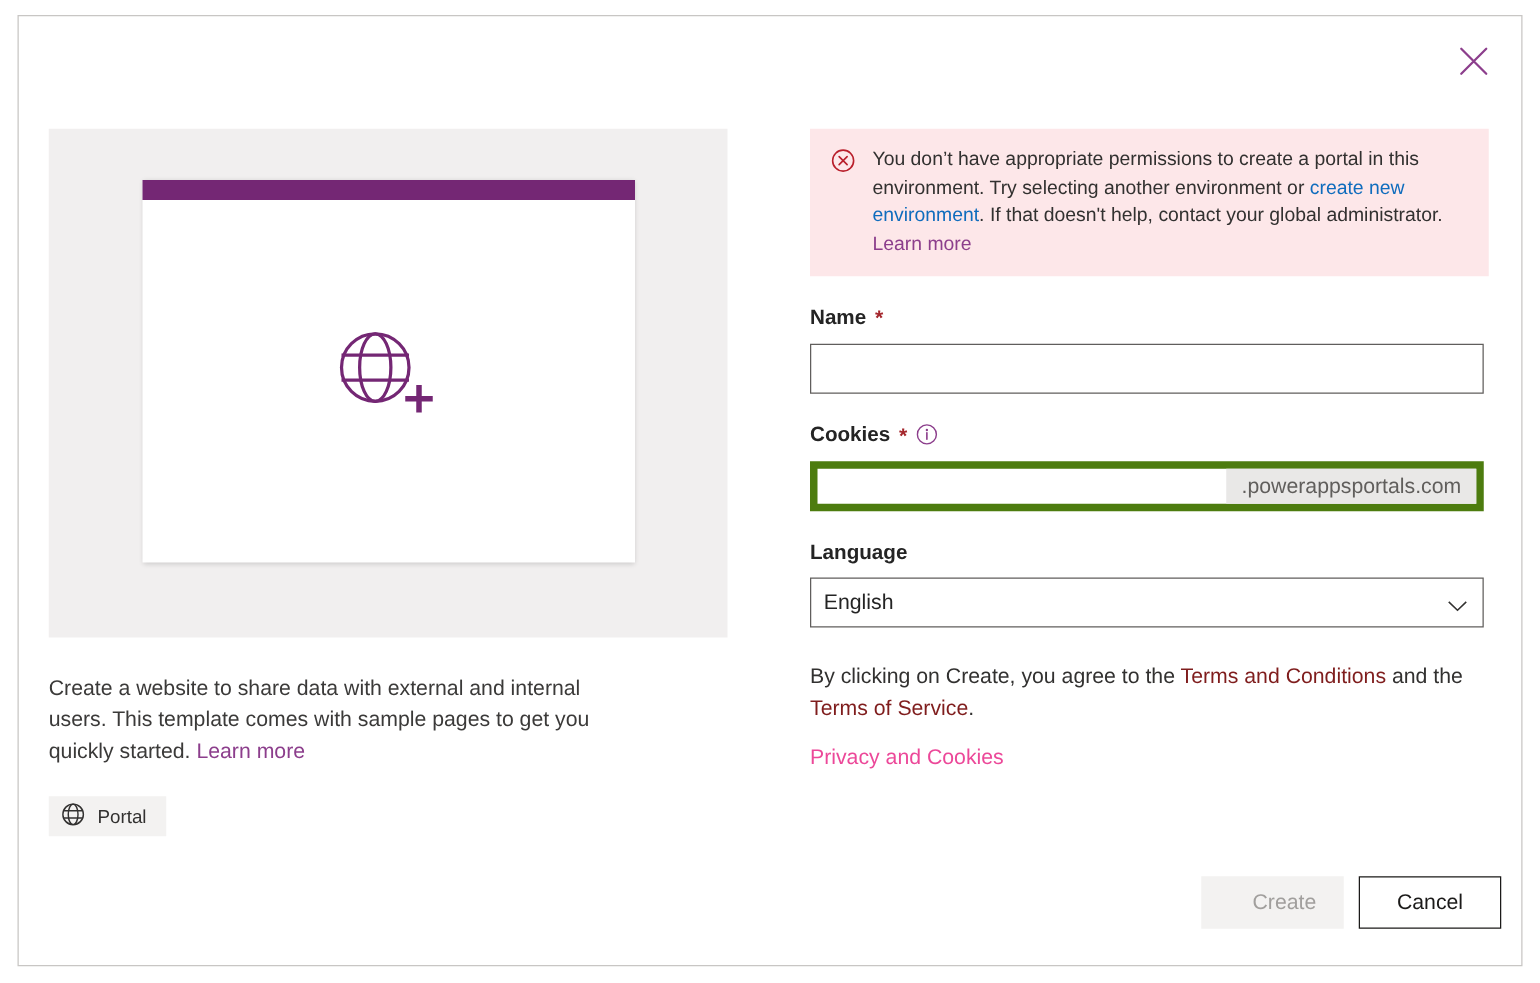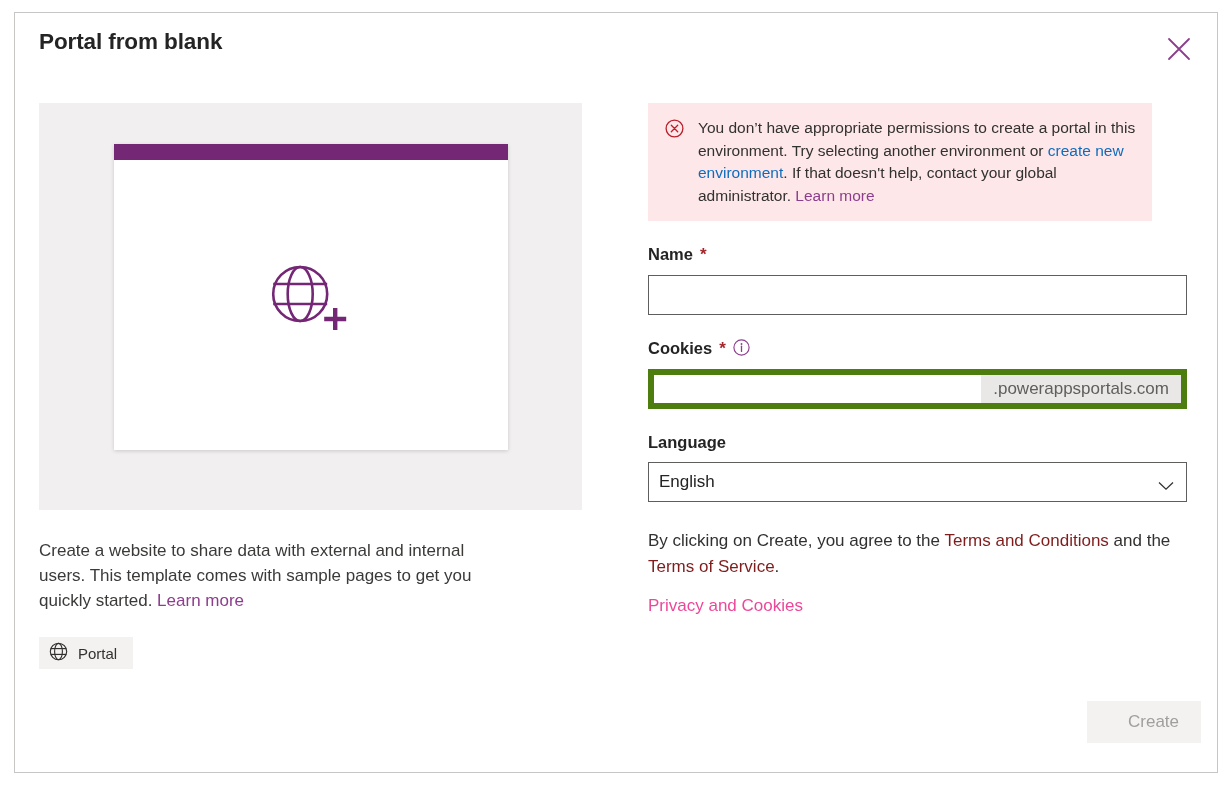--- a/index.html
+++ b/index.html
@@ -118,21 +118,21 @@
   
   .right-col {
     position: absolute;
     left: 633px;
     top: 90px;
     width: 545px;
   }
 
   .error-bar {
     position: relative;
-    width: 504px;
+    width: 543px;
     min-height: 93px;
     background: #fde7e9;
     padding: 14px 14px 14px 50px;
     font-size: 15.5px;
     line-height: 22.5px;
     color: #323130;
   }
   .error-icon {
     position: absolute;
     left: 17px;
@@ -266,21 +266,20 @@
     font-weight: normal;
     cursor: pointer;
   }
 </style>
 </head>
 <body>
 
 <div class="dialog">
 
   <div class="dlg-header">
-    <div class="dlg-title">Portal from blank</div>
     <button class="close-btn">
       <span>
         <svg width="26" height="26" viewBox="0 0 26 26">
           <path d="M3 3 L23 23 M23 3 L3 23" stroke="#8c3e8c" stroke-width="1.8" fill="none" stroke-linecap="round"></path>
         </svg>
       </span>
     </button>
   </div>
 
   <div class="left-col">
@@ -380,15 +379,16 @@
 
     <div class="terms">
       <span>By clicking on Create, you agree to the </span><span class="lnk">Terms and Conditions</span><span> and the </span><span class="lnk">Terms of Service</span><span>.</span>
     </div>
 
     <div class="privacy-link">Privacy and Cookies</div>
   </div>
 
   <div class="footer">
     <button class="btn btn-create">Create</button>
+    <button class="btn btn-cancel">Cancel</button>
   </div>
 
 </div>
 
 </body></html>

